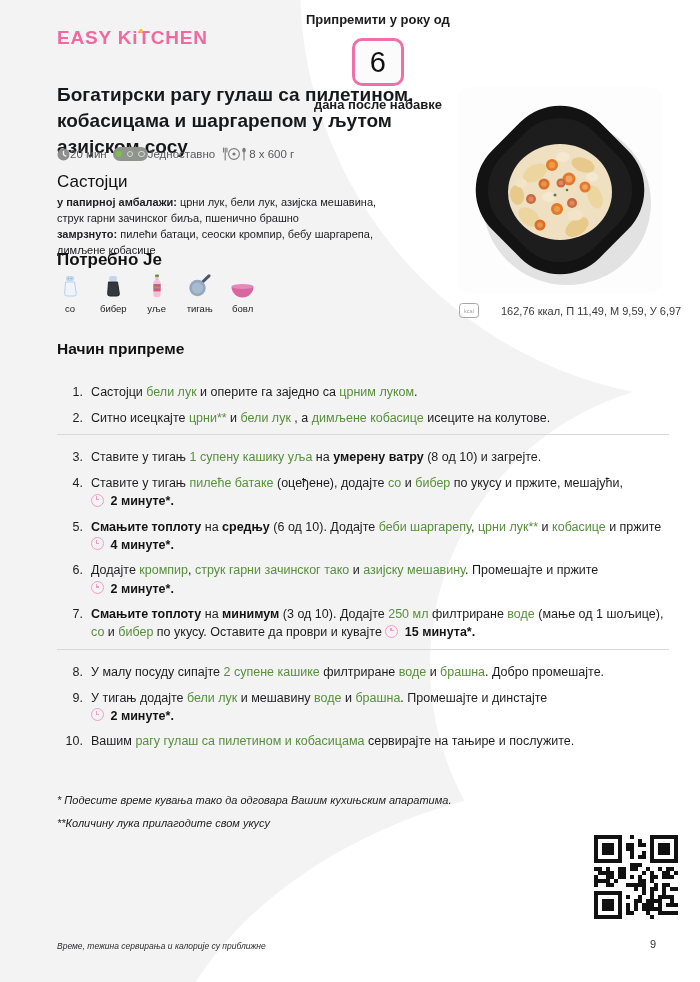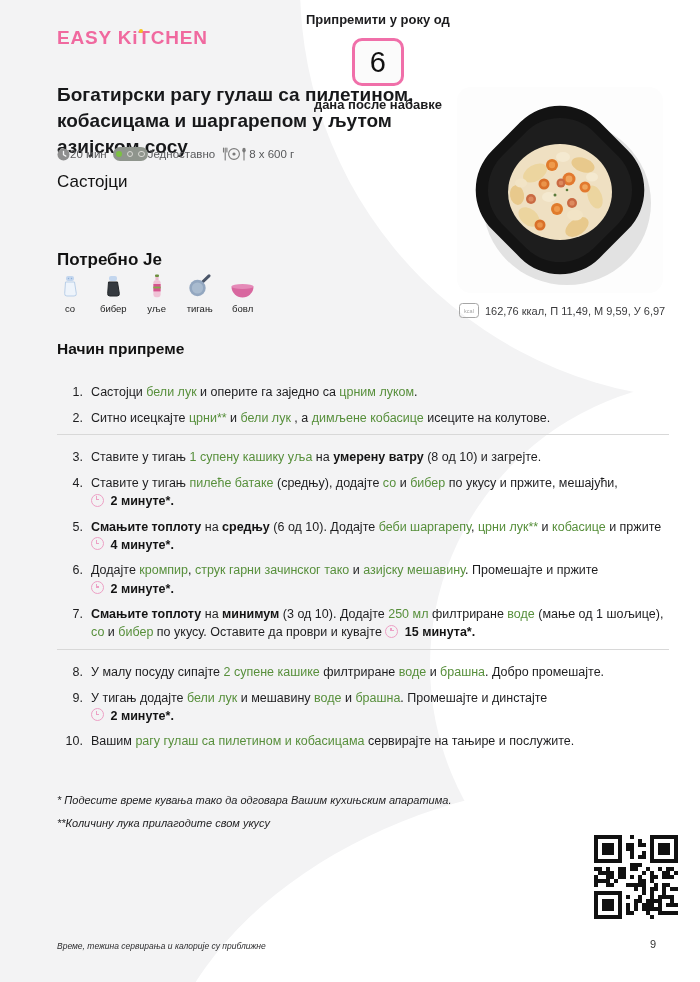--- a/index.html
+++ b/index.html
@@ -32,21 +32,21 @@
   .ingredients-text{position:absolute;left:57px;top:195px;width:348px;font-size:11px;line-height:1.45;color:#1d1d1f;}
   .ingredients-text b{font-weight:700;}
   .h-needed{position:absolute;left:57px;top:250px;font-size:17px;font-weight:700;color:#111;}
   .needed-row{position:absolute;left:57px;top:274px;display:flex;gap:17px;}
   .needed-item{display:flex;flex-direction:column;align-items:center;min-width:26px;}
   .needed-item .ic{height:24px;display:flex;align-items:flex-end;}
   .needed-item .lb{margin-top:5px;font-size:9.5px;color:#222;}
 
   
   .photo-card{position:absolute;left:457px;top:87px;width:206px;height:206px;background:#fdfdfd;border-radius:14px;overflow:hidden;}
-  .nutrition{position:absolute;left:459px;top:303px;display:flex;align-items:center;gap:6px;}
+  .nutrition{position:absolute;left:459px;top:303px;display:flex;align-items:center;gap:22px;}
   .kcal-chip{width:18px;height:13px;border:1px solid #a6a6a6;border-radius:3.5px;display:flex;align-items:center;justify-content:center;font-size:5.5px;color:#a6a6a6;}
   .nutrition-text{font-size:11px;color:#3a3a3c;}
 
   
   .h-method{position:absolute;left:57px;top:340px;font-size:15.5px;font-weight:700;color:#111;}
   .steps{position:absolute;left:57px;top:383px;width:612px;}
   .step{display:flex;margin-bottom:7.5px;font-size:12.5px;line-height:1.45;color:#1d1d1f;}
   .step-num{width:26px;min-width:26px;text-align:right;margin-right:8px;}
   .step-body{flex:1;}
   .green{color:#578f3b;}
@@ -100,20 +100,26 @@
         <path d="M2.5 1 v4 M4.2 1 v4 M5.9 1 v4 M4.2 5 v8" stroke="#7a7a7a" stroke-width="1.1" fill="none" stroke-linecap="round"></path>
         <circle cx="13" cy="7" r="5.4" fill="none" stroke="#7a7a7a" stroke-width="1.1"></circle>
         <circle cx="13" cy="7" r="1.6" fill="#7a7a7a"></circle>
         <ellipse cx="23" cy="3.2" rx="1.7" ry="2.4" fill="#7a7a7a"></ellipse>
         <path d="M23 5.5 v7.5" stroke="#7a7a7a" stroke-width="1.1" stroke-linecap="round"></path>
       </svg>
       <span>8 x 600 г</span>
     </div>
 
     <div class="h-ingredients">Састојци</div>
+    <div class="ingredients-text">
+      <b>у папирној амбалажи:</b>
+      <span>црни лук, бели лук, азијска мешавина, струк гарни зачинског биља, пшенично брашно</span><br>
+      <b>замрзнуто:</b>
+      <span>пилећи батаци, сеоски кромпир, бебу шаргарепа, димљене кобасице</span>
+    </div>
 
     <div class="h-needed">Потребно Је</div>
     <div class="needed-row" id="needed-row">
         <div class="needed-item">
           <span class="ic">
             <svg width="20" height="23" viewBox="0 0 20 23">
               <rect x="6" y="1" width="8" height="5" rx="2" fill="#c3d6ee"></rect>
               <circle cx="8.5" cy="3.5" r=".7" fill="#8fb0d9"></circle>
               <circle cx="11.5" cy="3.5" r=".7" fill="#8fb0d9"></circle>
               <path d="M5.5 7 h9 l1.8 11.5 a2.2 2.2 0 0 1 -2.2 2.5 h-7.2 a2.2 2.2 0 0 1 -2.2 -2.5 z" fill="#eef4fb" stroke="#b9cfe8"></path>
@@ -219,21 +225,21 @@
           <span class="step-num">2.</span>
           <span class="step-body"><span>Ситно исецкајте </span><span class="green">црни**</span><span> и </span><span class="green">бели лук</span><span> , а </span><span class="green">димљене кобасице</span><span> исеците на колутове.</span></span>
         </div>
         <div class="step-divider"></div>
         <div class="step">
           <span class="step-num">3.</span>
           <span class="step-body"><span>Ставите у тигањ </span><span class="green">1 супену кашику уља</span><span> на </span><span class="bold">умерену ватру</span><span> (8 од 10) и загрејте.</span></span>
         </div>
         <div class="step">
           <span class="step-num">4.</span>
-          <span class="step-body"><span>Ставите у тигањ </span><span class="green">пилеће батаке</span><span> (средњу), додајте </span><span class="green">со</span><span> и </span><span class="green">бибер</span><span> по укусу и пржите, мешајући,</span><br><span class="clock-icon"></span><span class="bold"> 2 минуте*.</span></span>
+          <span class="step-body"><span>Ставите у тигањ </span><span class="green">пилеће батаке</span><span> (оцеђене), додајте </span><span class="green">со</span><span> и </span><span class="green">бибер</span><span> по укусу и пржите, мешајући,</span><br><span class="clock-icon"></span><span class="bold"> 2 минуте*.</span></span>
         </div>
         <div class="step">
           <span class="step-num">5.</span>
           <span class="step-body"><span class="bold">Смањите топлоту</span><span> на </span><span class="bold">средњу</span><span> (6 од 10). Додајте </span><span class="green">беби шаргарепу</span><span>, </span><span class="green">црни лук**</span><span> и </span><span class="green">кобасице</span><span> и пржите </span><span class="clock-icon"></span><span class="bold"> 4 минуте*.</span></span>
         </div>
         <div class="step">
           <span class="step-num">6.</span>
           <span class="step-body"><span>Додајте </span><span class="green">кромпир</span><span>, </span><span class="green">струк гарни зачинског тако</span><span> и </span><span class="green">азијску мешавину</span><span>. Промешајте и пржите</span><br><span class="clock-icon"></span><span class="bold"> 2 минуте*.</span></span>
         </div>
         <div class="step">

